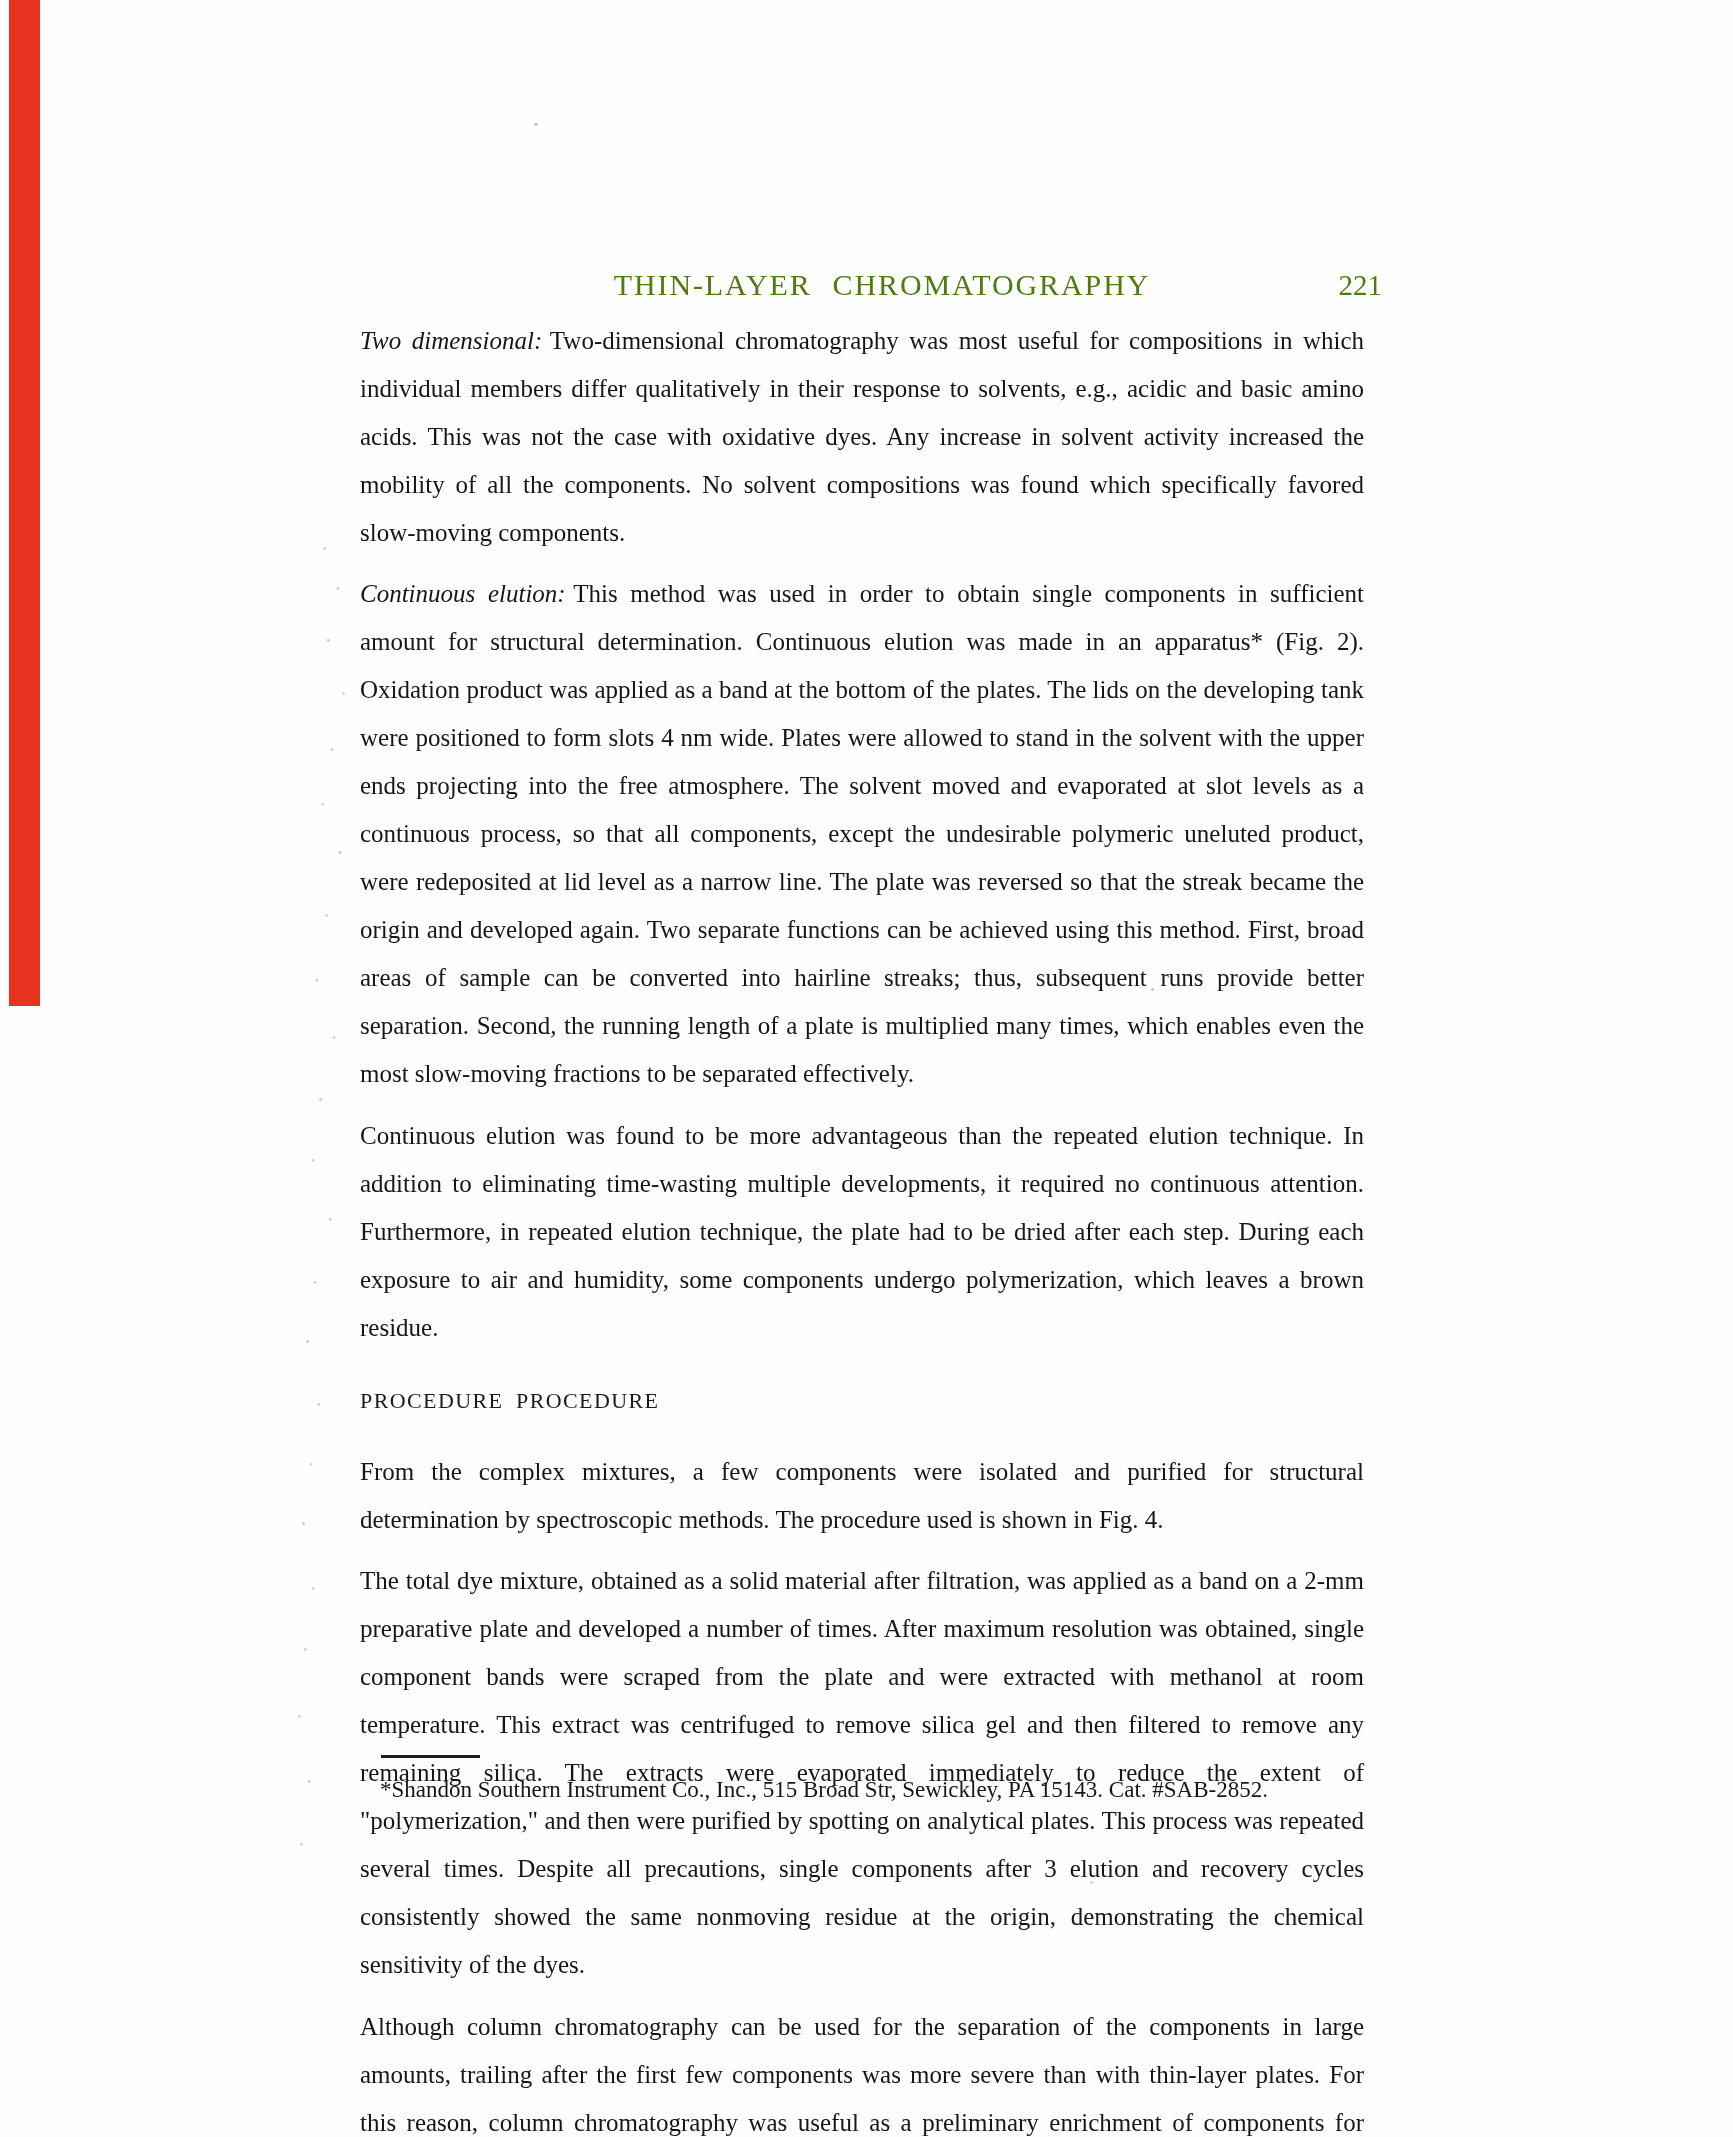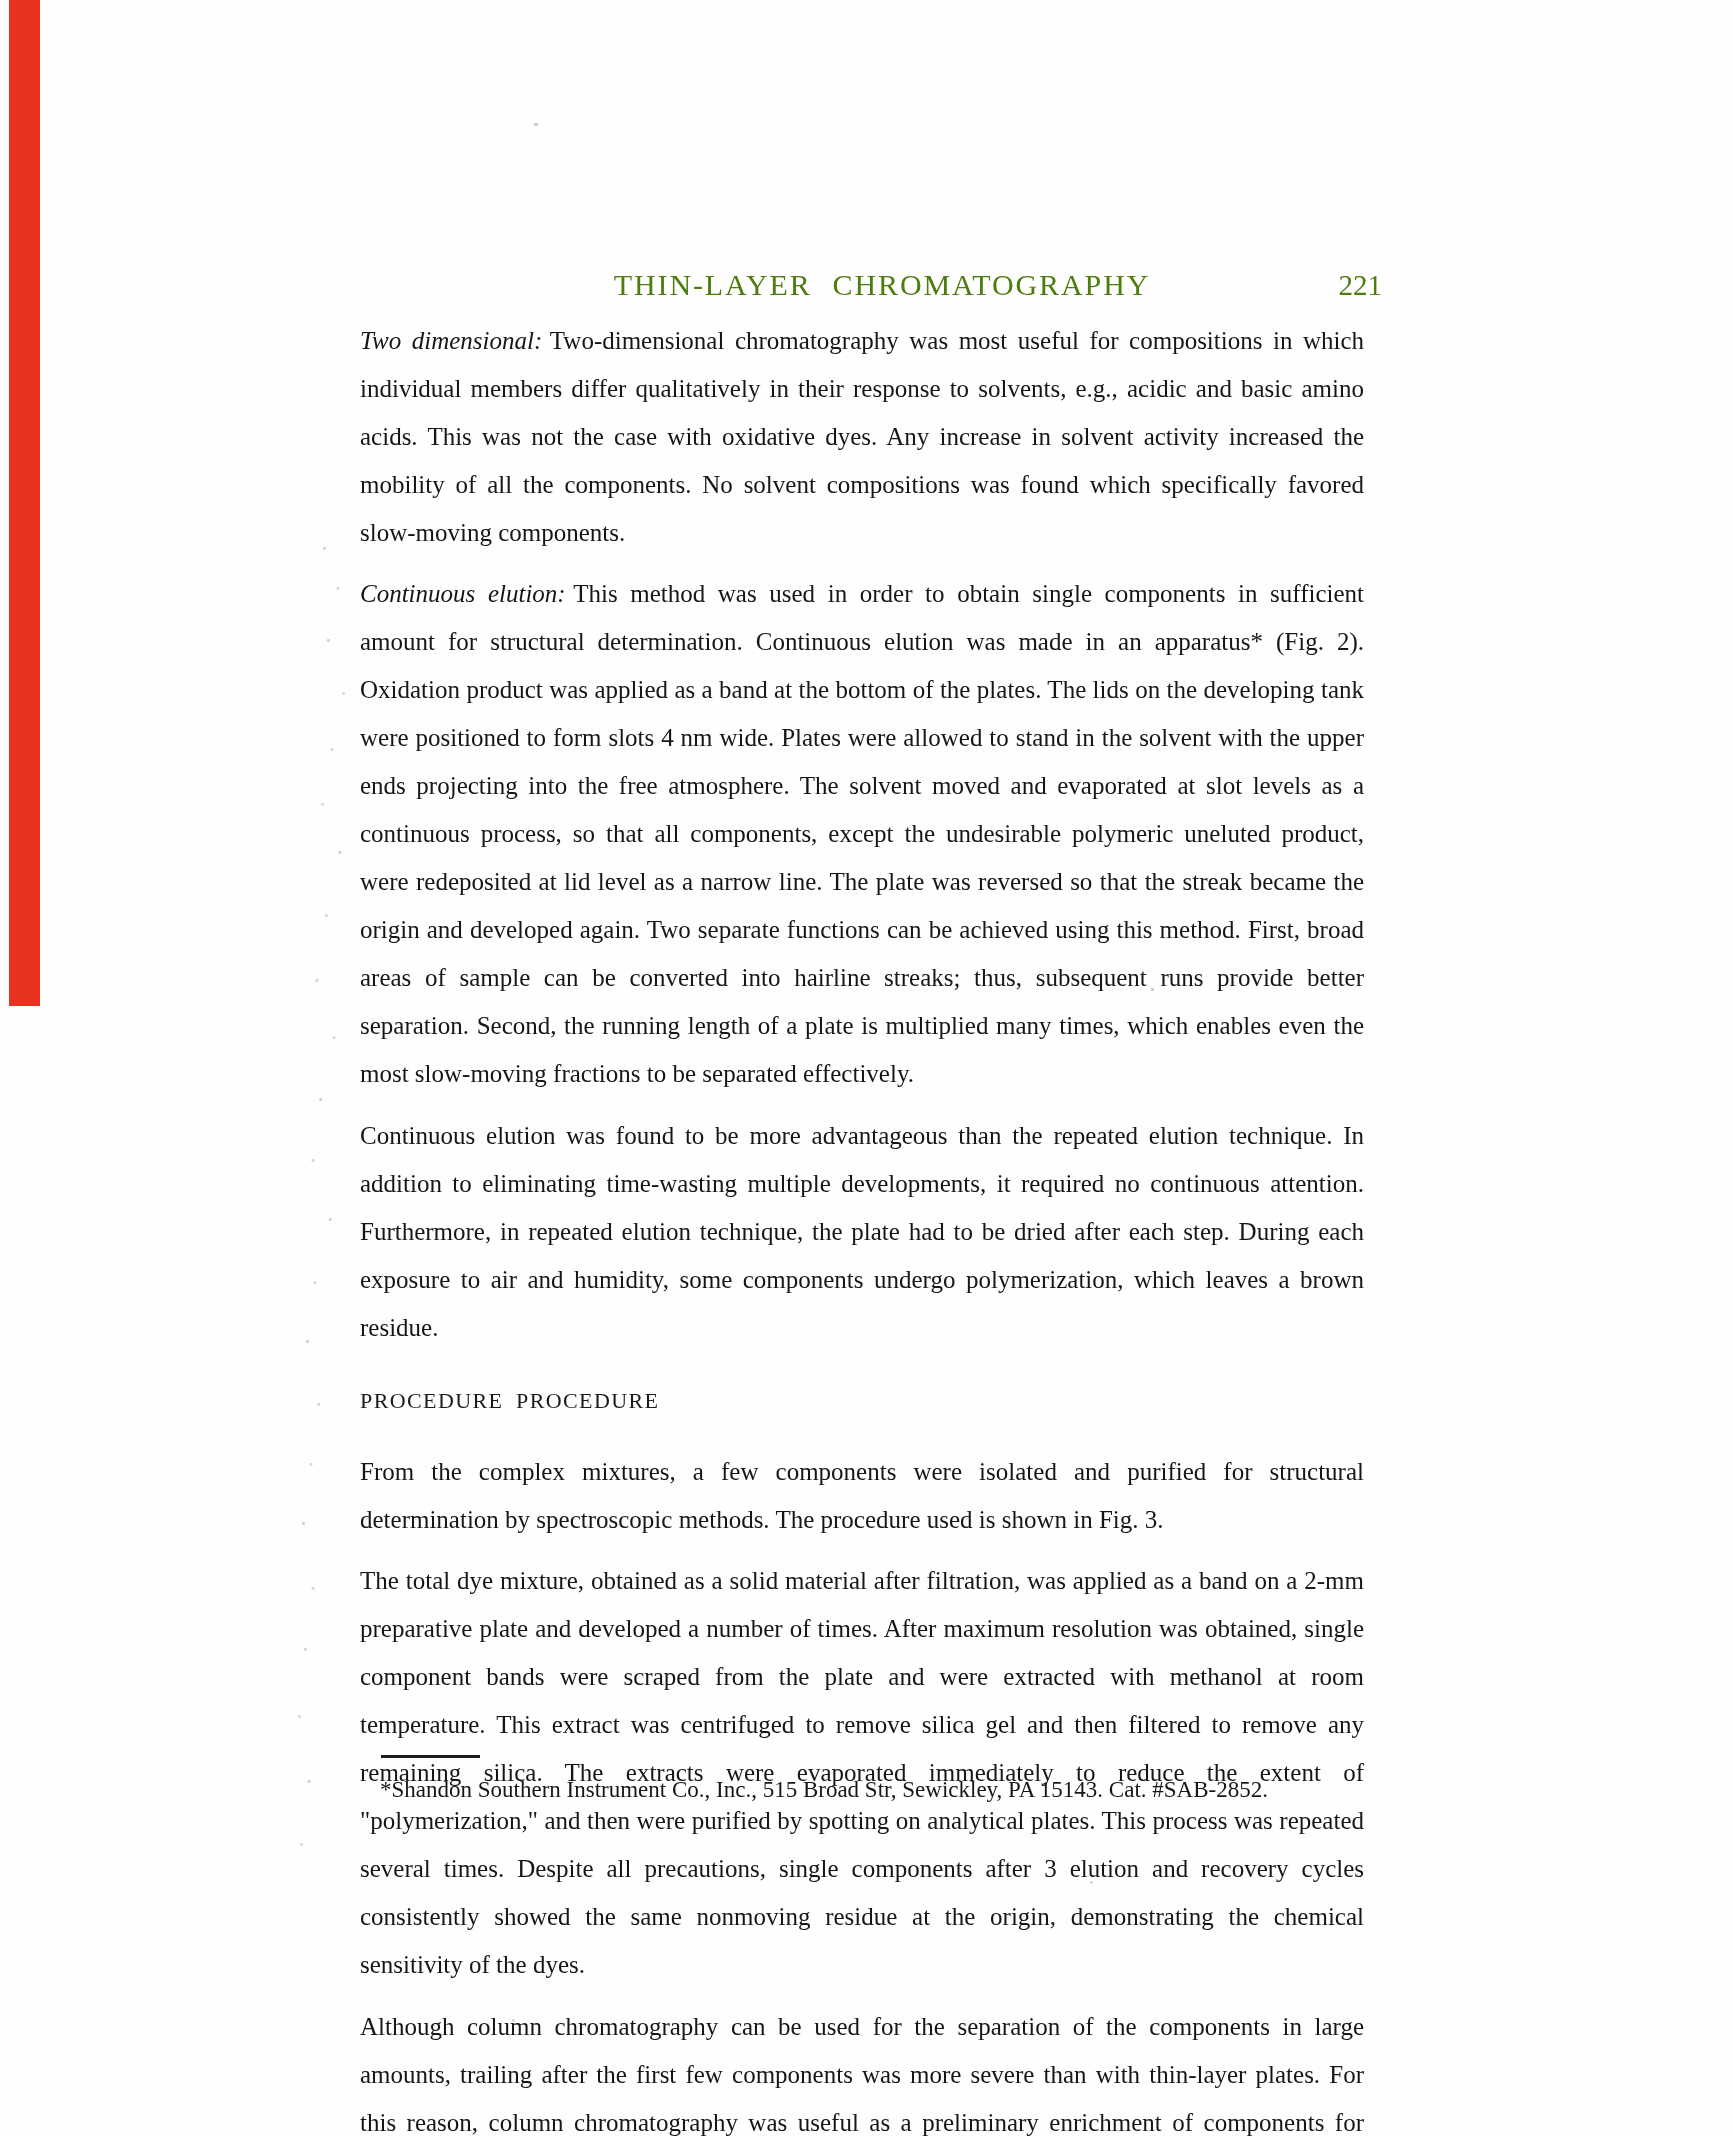--- a/index.html
+++ b/index.html
@@ -120,21 +120,21 @@
     </p>
 
     <p>
       <span class="lead">Continuous elution:</span><span>This method was used in order to obtain single components in sufficient amount for structural determination. Continuous elution was made in an apparatus* (Fig. 2). Oxidation product was applied as a band at the bottom of the plates. The lids on the developing tank were positioned to form slots 4 nm wide. Plates were allowed to stand in the solvent with the upper ends projecting into the free atmosphere. The solvent moved and evaporated at slot levels as a continuous process, so that all components, except the undesirable polymeric uneluted product, were redeposited at lid level as a narrow line. The plate was reversed so that the streak became the origin and developed again. Two separate functions can be achieved using this method. First, broad areas of sample can be converted into hairline streaks; thus, subsequent runs provide better separation. Second, the running length of a plate is multiplied many times, which enables even the most slow-moving fractions to be separated effectively.</span>
     </p>
 
     <p>Continuous elution was found to be more advantageous than the repeated elution technique. In addition to eliminating time-wasting multiple developments, it required no continuous attention. Furthermore, in repeated elution technique, the plate had to be dried after each step. During each exposure to air and humidity, some components undergo polymerization, which leaves a brown residue.</p>
 
     <h2 class="section-heading">PROCEDURE PROCEDURE</h2>
 
-    <p>From the complex mixtures, a few components were isolated and purified for structural determination by spectroscopic methods. The procedure used is shown in Fig. 3.</p>
+    <p>From the complex mixtures, a few components were isolated and purified for structural determination by spectroscopic methods. The procedure used is shown in Fig. 4.</p>
 
     <p>The total dye mixture, obtained as a solid material after filtration, was applied as a band on a 2-mm preparative plate and developed a number of times. After maximum resolution was obtained, single component bands were scraped from the plate and were extracted with methanol at room temperature. This extract was centrifuged to remove silica gel and then filtered to remove any remaining silica. The extracts were evaporated immediately to reduce the extent of "polymerization," and then were purified by spotting on analytical plates. This process was repeated several times. Despite all precautions, single components after 3 elution and recovery cycles consistently showed the same nonmoving residue at the origin, demonstrating the chemical sensitivity of the dyes.</p>
 
     <p>Although column chromatography can be used for the separation of the components in large amounts, trailing after the first few components was more severe than with thin-layer plates. For this reason, column chromatography was useful as a preliminary enrichment of components for subsequent thin-layer separation.</p>
 
   </div>
 
   <div class="footnote">
     <div class="footnote-rule"></div>
     <div class="footnote-text">*Shandon Southern Instrument Co., Inc., 515 Broad Str, Sewickley, PA 15143. Cat. #SAB-2852.</div>

